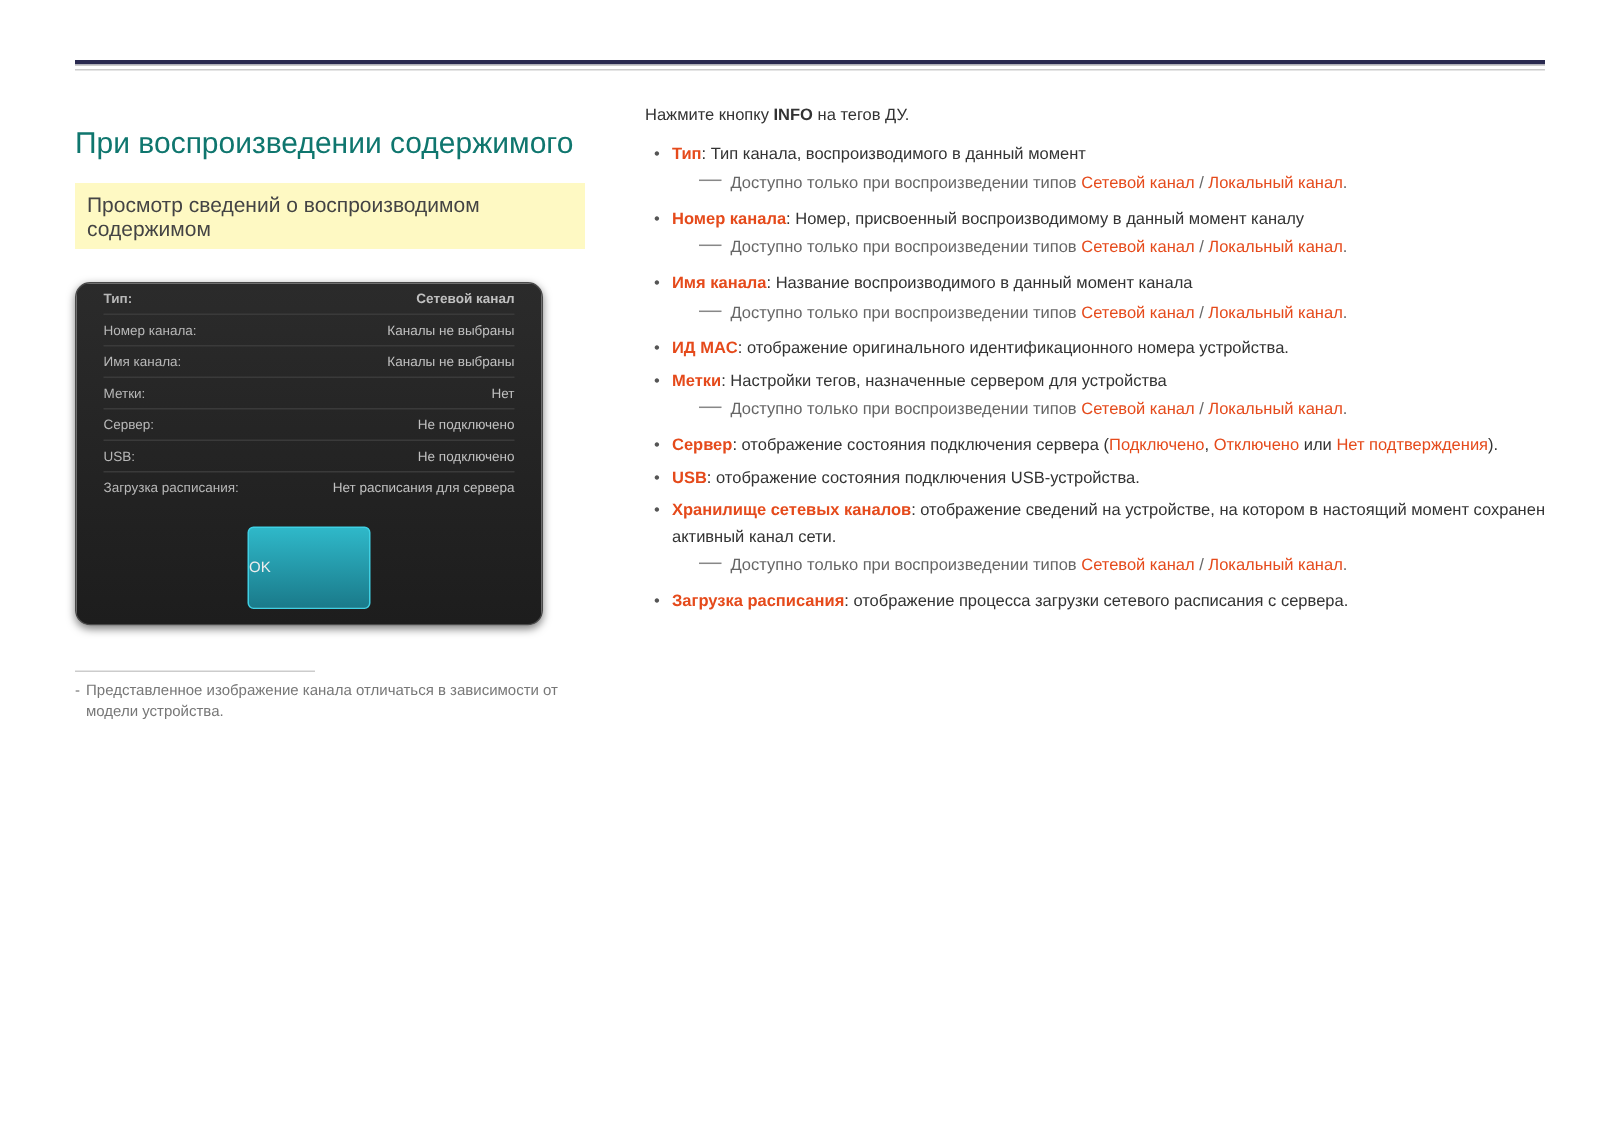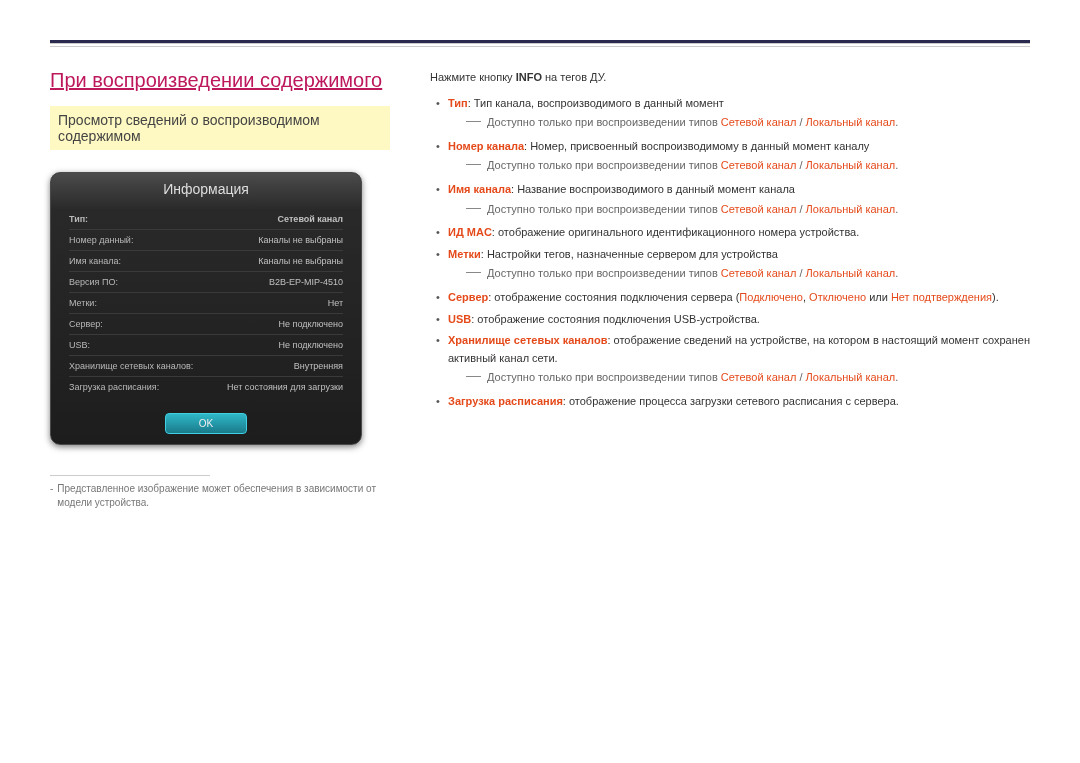--- a/index.html
+++ b/index.html
@@ -27,23 +27,22 @@
   .columns {
     display: flex;
     gap: 40px;
   }
   .left-col { width: 340px; flex: 0 0 340px; }
   .right-col { flex: 1; font-size: 11px; line-height: 1.6; }
 
   h1 {
     font-size: 20px;
     font-weight: 400;
-    margin: 0 0 14px 0;
-    color: #be185d;
-    text-decoration: underline;
+    margin: 16px 0 14px 0;
+    color: #0f766e;
   }
   h2 {
     font-size: 14px;
     font-weight: 400;
     background: #fef9c3;
     padding: 6px 8px;
     margin: 0 0 22px 0;
     color: #444;
   }
 
@@ -72,25 +71,25 @@
     border-top: 1px solid #3a3a3a;
     padding: 5px 0;
   }
   .info-row:first-child { border-top: none; font-weight: bold; }
   .info-row .lbl { color: #b8b8b8; }
   .info-row .val { color: #c0c0c0; text-align: right; }
   .ok-button {
     display: block;
     width: 80px;
     margin: 6px auto 10px auto;
-    text-align: center;
+    text-align: left;
     background: linear-gradient(180deg, #2fb8c9 0%, #1a7a8a 100%);
     color: #eee;
     font-size: 10px;
-    padding: 4px 0;
+    padding: 21px 0;
     border-radius: 4px;
     border: 1px solid #3fd0e4;
   }
 
   .footnote-divider {
     border: none;
     border-top: 1px solid #ccc;
     width: 160px;
     margin: 30px 0 6px 0;
   }
@@ -140,67 +139,58 @@
 <body>
 
 <div class="top-rule"></div>
 
 <div class="columns">
   <div class="left-col">
     <h1>При воспроизведении содержимого</h1>
     <h2>Просмотр сведений о воспроизводимом содержимом</h2>
 
     <div class="info-panel">
-      <div class="info-panel-title">Информация</div>
       <div class="info-body">
 
       <div class="info-row">
             <span class="lbl">Тип:</span>
             <span class="val">Сетевой канал</span>
           </div>
           <div class="info-row">
-            <span class="lbl">Номер данный:</span>
+            <span class="lbl">Номер канала:</span>
             <span class="val">Каналы не выбраны</span>
           </div>
           <div class="info-row">
             <span class="lbl">Имя канала:</span>
             <span class="val">Каналы не выбраны</span>
           </div>
           <div class="info-row">
-            <span class="lbl">Версия ПО:</span>
-            <span class="val">B2B-EP-MIP-4510</span>
-          </div>
-          <div class="info-row">
             <span class="lbl">Метки:</span>
             <span class="val">Нет</span>
           </div>
           <div class="info-row">
             <span class="lbl">Сервер:</span>
             <span class="val">Не подключено</span>
           </div>
           <div class="info-row">
             <span class="lbl">USB:</span>
             <span class="val">Не подключено</span>
           </div>
           <div class="info-row">
-            <span class="lbl">Хранилище сетевых каналов:</span>
-            <span class="val">Внутренняя</span>
-          </div>
-          <div class="info-row">
             <span class="lbl">Загрузка расписания:</span>
-            <span class="val">Нет состояния для загрузки</span>
+            <span class="val">Нет расписания для сервера</span>
           </div>
         </div>
       <div class="ok-button">OK</div>
     </div>
 
     <hr class="footnote-divider">
     <div class="footnote">
       <span>-</span>
-      <span>Представленное изображение может обеспечения в зависимости от модели устройства.</span>
+      <span>Представленное изображение канала отличаться в зависимости от модели устройства.</span>
     </div>
   </div>
 
   <div class="right-col">
     <p class="intro">
       <span>Нажмите кнопку </span><strong>INFO</strong><span> на тегов ДУ.</span>
     </p>
 
     <ul class="main-list">
       <li>

